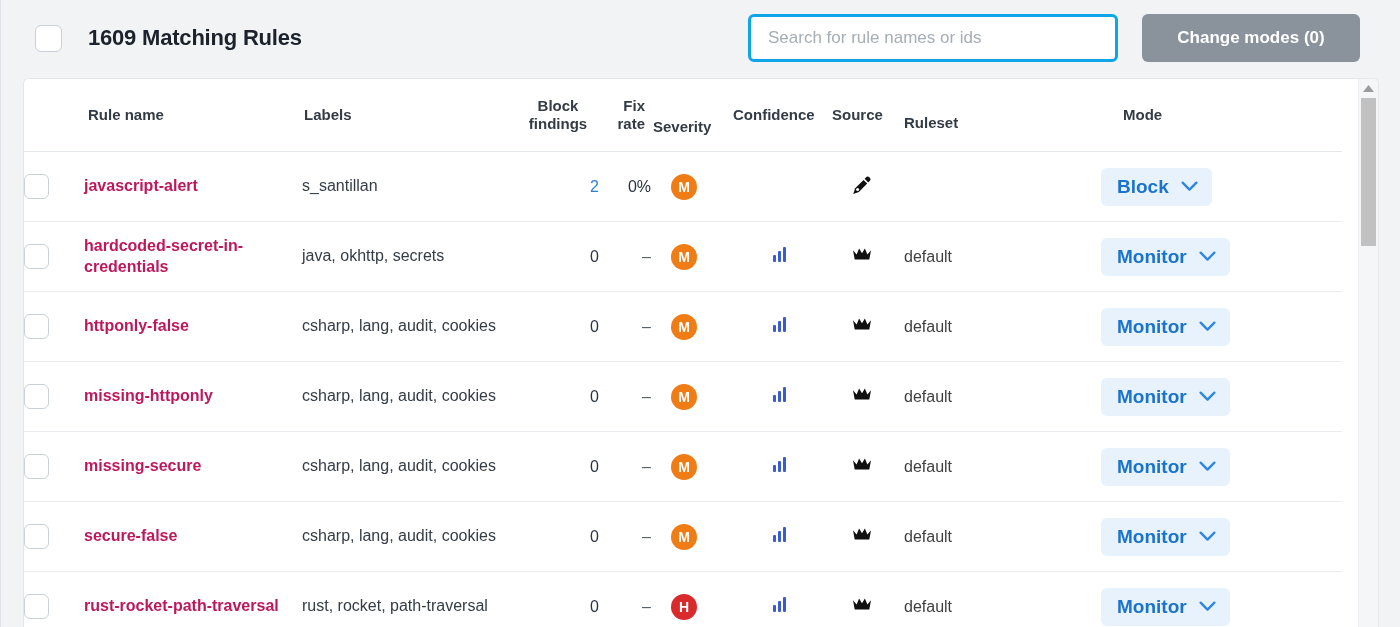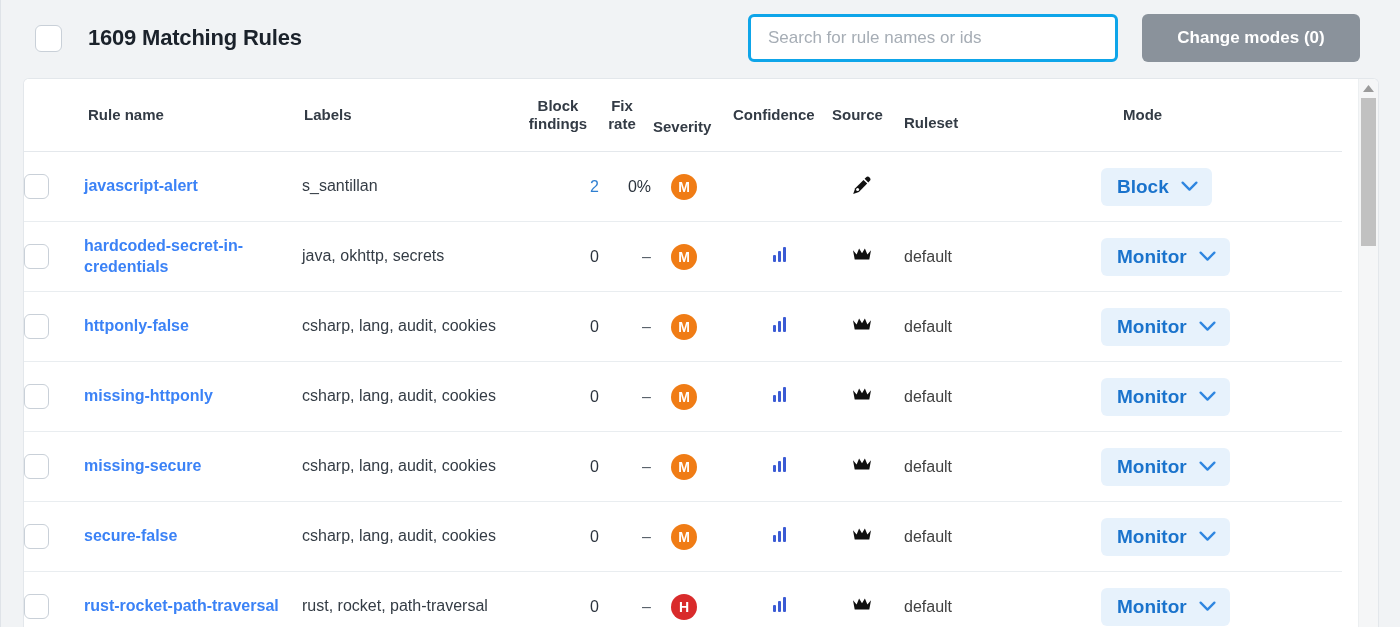--- a/index.html
+++ b/index.html
@@ -145,41 +145,41 @@
   .c-mode   { width: 241px; }
 
   th.c-open, th.c-fix { text-align: center; }
   th.c-sev, th.c-conf, th.c-src, th.c-rules, th.c-mode { text-align: left; }
 
   .th-in { display: block; padding: 0 0 0 0; line-height: 1.22; }
   th.c-check .th-in { padding-left: 0; }
   th.c-name .th-in { padding-left: 4px; }
   th.c-labels .th-in { padding-left: 2px; }
   th.c-open .th-in { padding-right: 10px; text-align: center; }
-  th.c-fix  .th-in { padding-right: 6px; text-align: center; }
+  th.c-fix  .th-in { padding-right: 6px; text-align: right; }
   th.c-sev  .th-in { padding-left: 2px; margin-top: 24px; }
   th.c-conf .th-in { padding-left: 2px; }
   th.c-src  .th-in { padding-left: 0px; }
   th.c-rules .th-in { padding-left: 0px; margin-top: 16px; }
   th.c-mode .th-in { padding-left: 22px; }
 
   td.c-check { padding-left: 16px; }
   td.c-check .cb { width: 25px; height: 25px; }
   td.c-name  { padding-left: 4px; padding-right: 14px; }
   td.c-labels{ padding-left: 2px; padding-right: 18px; }
   td.c-open  { padding-right: 10px; text-align: right; }
   td.c-fix   { padding-right: 6px; text-align: right; }
   td.c-sev   { padding-left: 0; }
   td.c-conf  { padding-left: 2px; }
   td.c-src   { padding-left: 0; }
   td.c-rules { padding-left: 0; }
   td.c-mode  { padding-left: 16px; }
 
   .rulelink {
-    color: #3b82f6;
+    color: #be185d;
     font-size: 16px;
     font-weight: bold;
     line-height: 1.28;
     text-decoration: none;
     cursor: pointer;
     display: inline-block;
     word-break: break-word;
   }
   .labels {
     color: #343c45;

